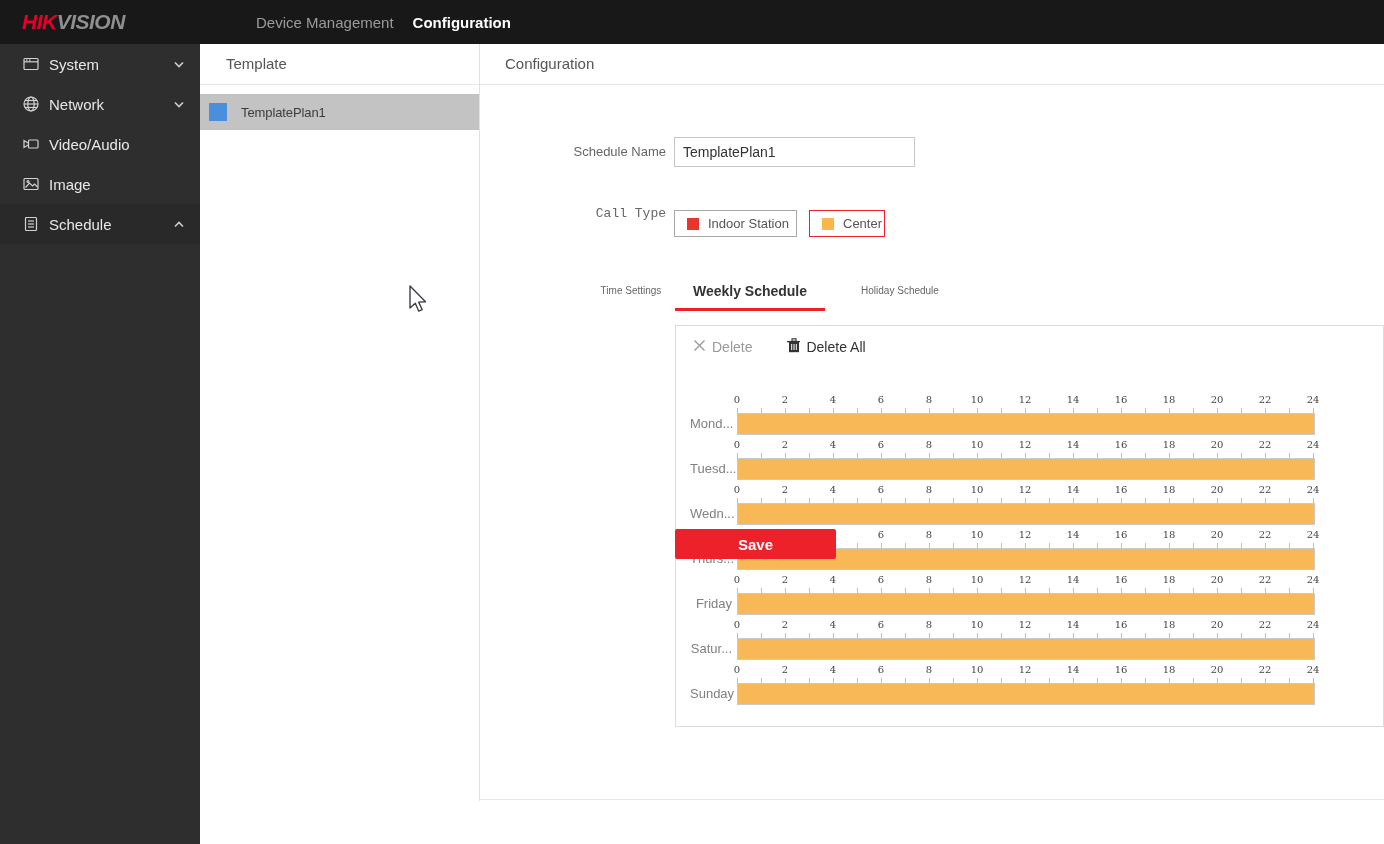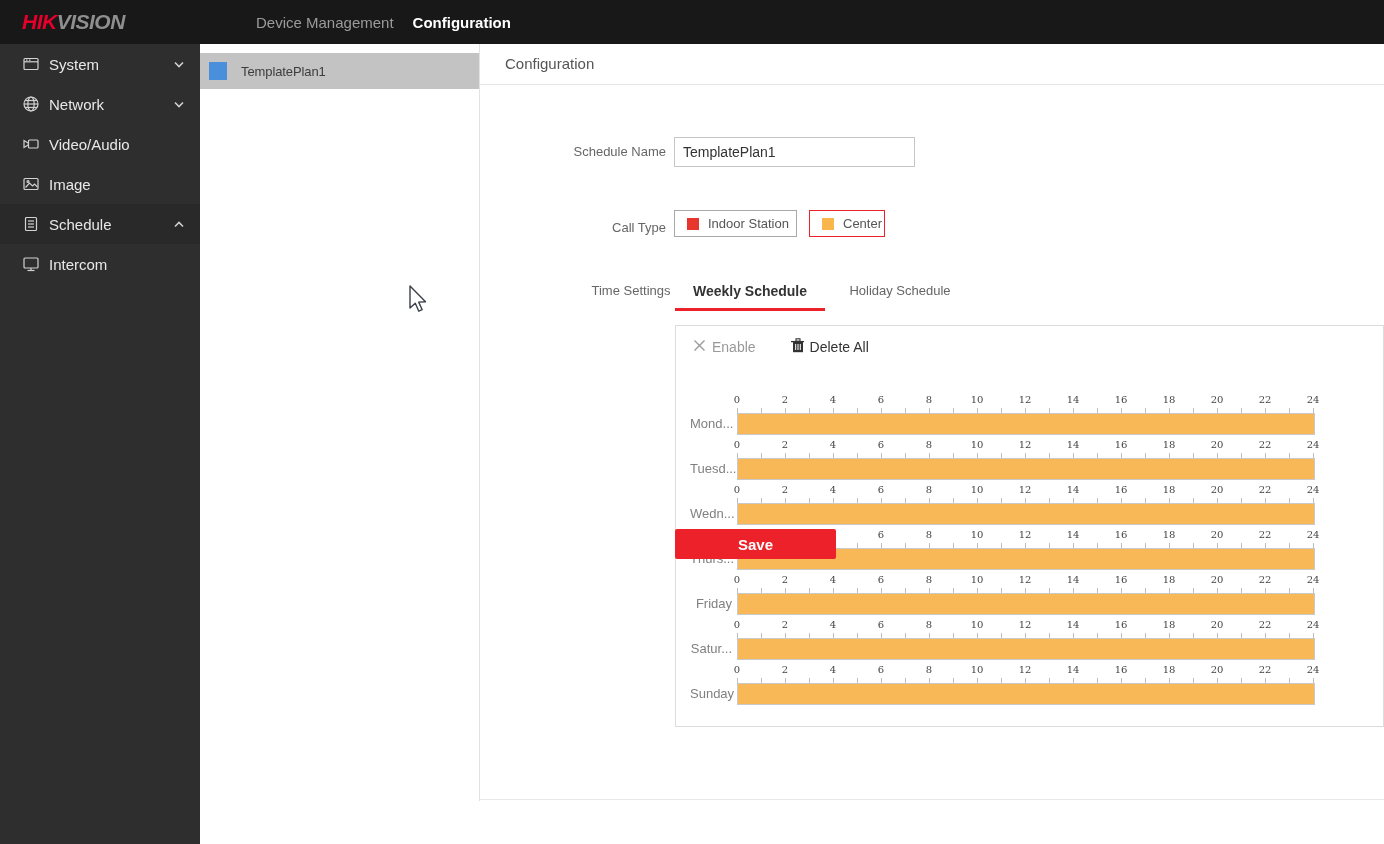--- a/index.html
+++ b/index.html
@@ -49,34 +49,34 @@
   .tp-item.selected { background:#c3c3c3; color:#3c3c3c; }
   .tp-swatch { width:18px; height:18px; margin-right:14px; flex:none; }
 
   
   .config-panel { position:relative; flex:1; }
   .cp-header { height:41px; line-height:40px; border-bottom:1px solid #e6e6e6; padding-left:25px; font-size:15px; color:#555; }
   .cp-body { position:relative; height:716px; }
 
   .form-label { position:absolute; left:0; width:186px; text-align:right; font-size:13px; color:#666; }
   .lbl-name { top:52px; height:30px; line-height:30px; }
-  .lbl-calltype { top:129px; height:27px; line-height:27px; }
+  .lbl-calltype { top:115px; height:27px; line-height:27px;font-family:Liberation Mono, monospace; }
   .name-input { position:absolute; left:194px; top:52px; width:241px; height:30px;
     border:1px solid #c6c6c6; padding:0 8px; font-size:14px; color:#333; font-family:"Liberation Sans",sans-serif; outline:none; }
 
   .ct-opt { position:absolute; top:125px; height:27px; display:flex; align-items:center;
     padding:0 0 0 12px; background:#fff; border:1px solid #a8a8a8; cursor:pointer; }
   .ct-opt .sw { width:12px; height:12px; margin-right:9px; }
   .ct-opt .ct-label { font-size:13px; color:#555; }
   .ct-opt.opt0 { left:194px; width:123px; }
   .ct-opt.opt1 { left:329px; width:76px; }
   .ct-opt.selected { border:1px solid var(--accent-red,#ED2129); }
 
   .cfg-tab { position:absolute; top:196px; height:20px; line-height:20px; text-align:center;
-    font-size:13px; color:#666; cursor:pointer; }
+    font-size:10px; color:#666; cursor:pointer; }
   .cfg-tab.ts { left:96px; width:110px; }
   .cfg-tab.ws { left:195px; width:150px; font-size:14px; font-weight:bold; color:#333; }
   .cfg-tab.hs { left:355px; width:130px; }
   .tabs-underline { position:absolute; left:195px; top:223px; width:150px; height:3px; background:var(--accent-red,#ED2129); }
 
   
   .editor-box { position:absolute; left:195px; top:240px; width:709px; height:402px; border:1px solid #dcdcdc; }
   .editor-toolbar { position:absolute; left:17px; top:12px; display:flex; gap:34px; align-items:center; }
   .tool-btn { display:flex; align-items:center; gap:6px; font-size:14px; cursor:pointer; }
   .tool-btn.disabled { color:#999; }
@@ -174,36 +174,27 @@
           <line x1="6" y1="12" x2="12" y2="12"></line>
         </svg>
       </span>
       <span>Schedule</span>
       <span class="chevron">
         <svg width="10" height="7" viewBox="0 0 10 7">
           <polyline points="1,5.5 5,1.5 9,5.5"></polyline>
         </svg>
       </span>
     </div>
-    <div class="side-item">
-      <span class="icon">
-        <svg width="18" height="18" viewBox="0 0 18 18">
-          <rect x="2" y="3" width="14" height="10" rx="1"></rect>
-          <line x1="9" y1="13" x2="9" y2="15.5"></line>
-          <line x1="5.5" y1="15.5" x2="12.5" y2="15.5"></line>
-        </svg>
-      </span>
-      <span>Intercom</span>
-    </div>
   </div>
 
 <div class="main">
   <div class="body-split">
 
     <div class="template-panel">
+      <div class="tp-header">Template</div>
       <div class="tp-list">
           <div class="tp-item selected">
             <span class="tp-swatch" style="background: rgb(74, 143, 220);"></span>
             <span>TemplatePlan1</span>
           </div>
         </div>
     </div>
 
     <div class="config-panel">
       <div class="cp-header">Configuration</div>
@@ -228,21 +219,21 @@
         <div class="tabs-underline"></div>
 
         <div class="editor-box">
           <div class="editor-toolbar">
             <span class="tool-btn disabled">
               <span>
                 <svg width="13" height="13" viewBox="0 0 13 13">
                     <path d="M1.5 1.5 L11.5 11.5 M11.5 1.5 L1.5 11.5" stroke="#9a9a9a" stroke-width="1.4" fill="none"></path>
                   </svg>
               </span>
-              <span>Enable</span>
+              <span>Delete</span>
             </span>
             <span class="tool-btn dark">
               <span>
                 <svg width="14" height="15" viewBox="0 0 14 15">
                     <rect x="6" y="0.8" width="4" height="2.4" fill="none" stroke="#333" stroke-width="1.1"></rect>
                     <line x1="1" y1="3.6" x2="15" y2="3.6" stroke="#333" stroke-width="1.3"></line>
                     <rect x="3" y="3.6" width="10" height="10.6" fill="#333"></rect>
                     <line x1="5.7" y1="6" x2="5.7" y2="12" stroke="#fff" stroke-width="1"></line>
                     <line x1="8" y1="6" x2="8" y2="12" stroke="#fff" stroke-width="1"></line>
                     <line x1="10.3" y1="6" x2="10.3" y2="12" stroke="#fff" stroke-width="1"></line>

